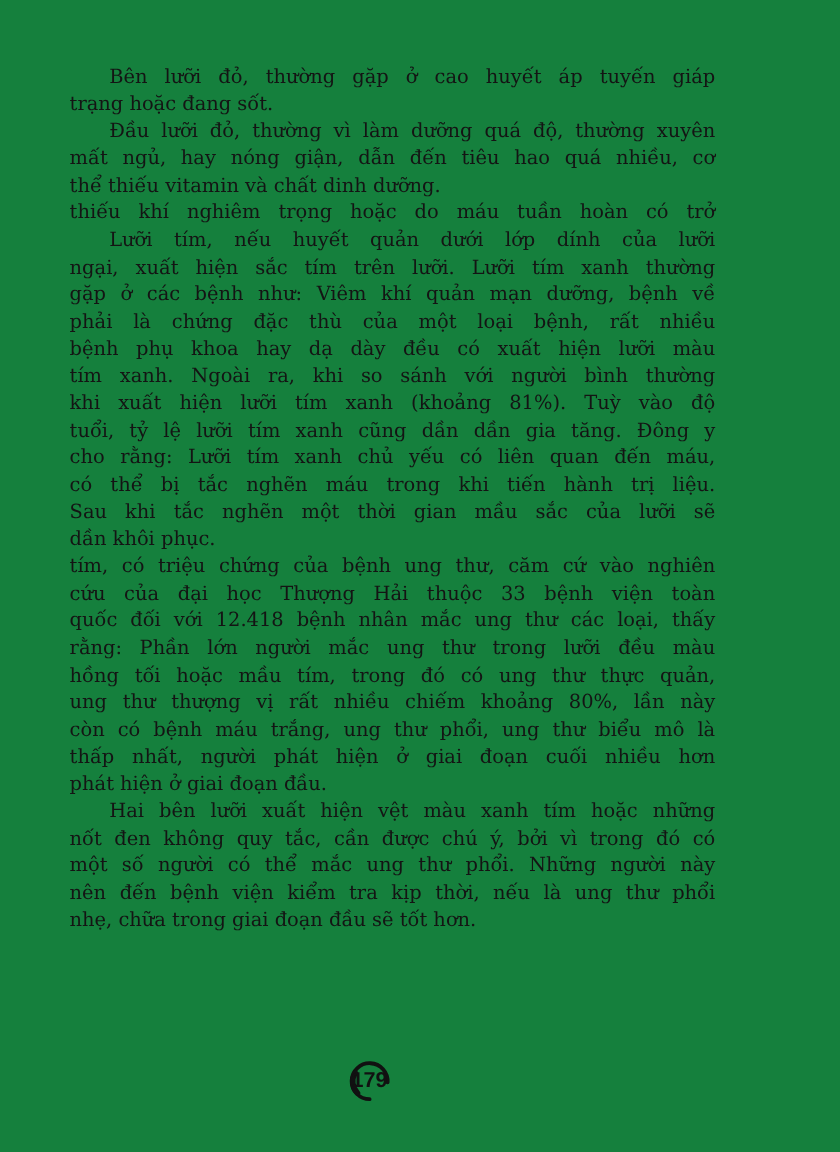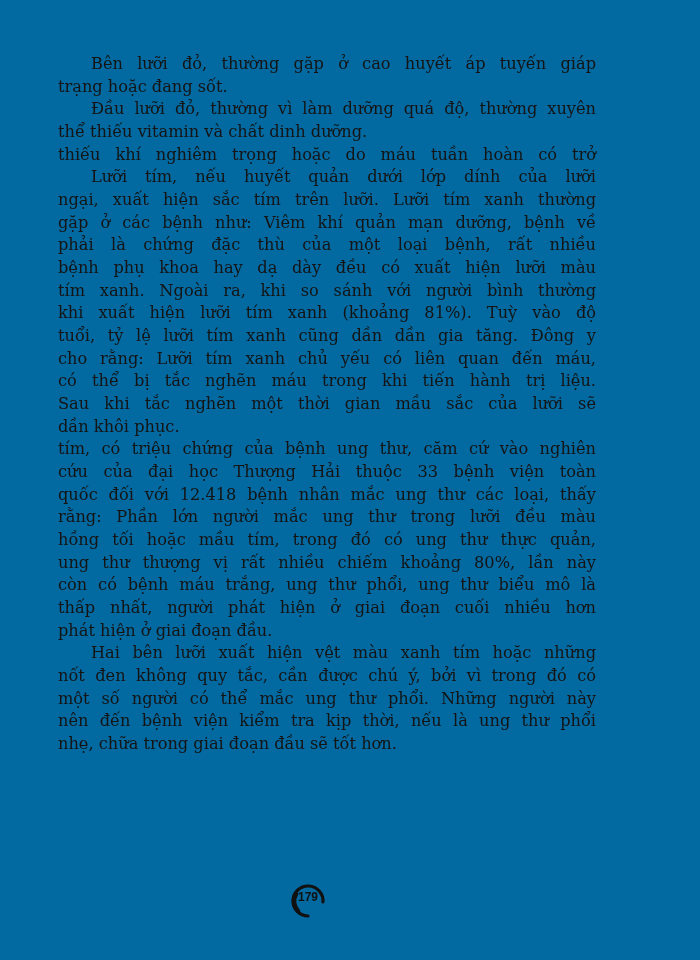--- a/index.html
+++ b/index.html
@@ -1,53 +1,54 @@
 <!DOCTYPE html>
 <html><head>
   <meta charset="utf-8">
   <style>
     html, body { margin: 0; padding: 0; background: #ffffff; }
     body { width: 700px; height: 960px; position: relative; overflow: hidden; }
     .page {
-      position: absolute; left: 0; top: 0; width: 700px; height: 960px; background: #0369a1;
+      position: absolute; left: 0; top: 0; width: 700px; height: 960px; background: #15803d;
     }
     .text-block {
       position: absolute; left: 58px; top: 53px; width: 538px;
       font-family: "DejaVu Serif", "Liberation Serif", serif;
       font-size: 16.2px; color: #141414;
     }
     .line {
       height: 22.68px; line-height: 22.68px;
       white-space: nowrap; text-align: justify; text-align-last: justify;
       overflow: visible;
     }
     .line.indent { padding-left: 33px; }
     .line.last { text-align-last: left; }
     .page-number {
       position: absolute; left: 286px; top: 878px; width: 44px; height: 44px;
     }
     .page-number svg { position: absolute; left: 0; top: 0; }
     .page-number span {
       position: absolute; left: 0; top: 12px; width: 44px; text-align: center;
-      font-family: "Liberation Sans", sans-serif; font-weight: bold; font-size: 12px; color: #111;
+      font-family: "Liberation Sans", sans-serif; font-weight: bold; font-size: 18px; color: #111;
     }
   </style>
 </head>
 <body>
 
 <div class="page">
   <div class="text-block">
 
     <div>
       <div class="line indent">Bên lưỡi đỏ, thường gặp ở cao huyết áp tuyến giáp</div>
       <div class="line last">trạng hoặc đang sốt.</div>
     </div>
 
     <div>
       <div class="line indent">Đầu lưỡi đỏ, thường vì làm dưỡng quá độ, thường xuyên</div>
+      <div class="line">mất ngủ, hay nóng giận, dẫn đến tiêu hao quá nhiều, cơ</div>
       <div class="line last">thể thiếu vitamin và chất dinh dưỡng.</div>
     </div>
 
     <div>
       <div class="line">thiếu khí nghiêm trọng hoặc do máu tuần hoàn có trở</div>
       <div class="line indent">Lưỡi tím, nếu huyết quản dưới lớp dính của lưỡi</div>
       <div class="line">ngại, xuất hiện sắc tím trên lưỡi. Lưỡi tím xanh thường</div>
       <div class="line">gặp ở các bệnh như: Viêm khí quản mạn dưỡng, bệnh về</div>
       <div class="line">phải là chứng đặc thù của một loại bệnh, rất nhiều</div>
       <div class="line">bệnh phụ khoa hay dạ dày đều có xuất hiện lưỡi màu</div>

